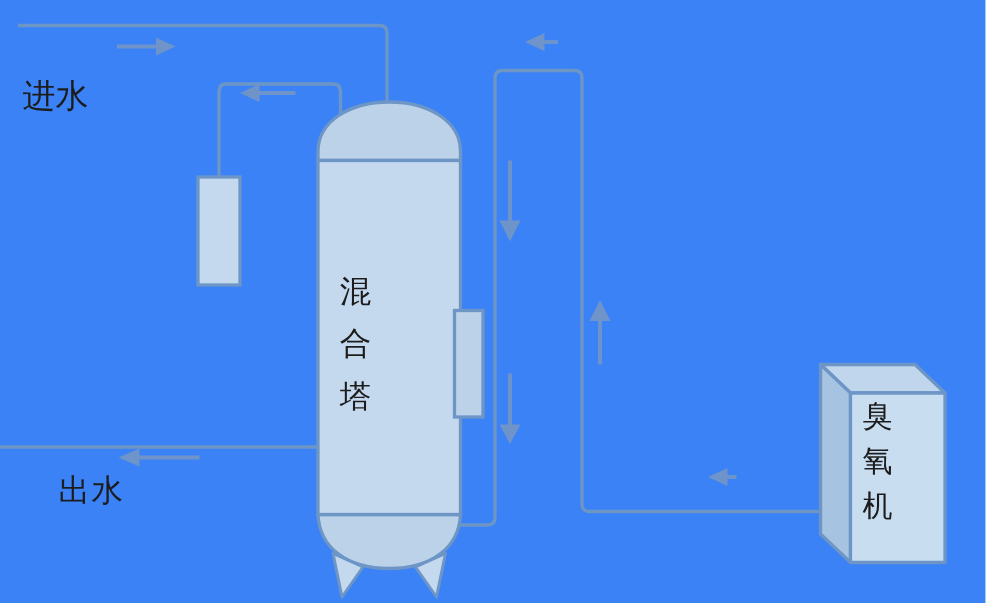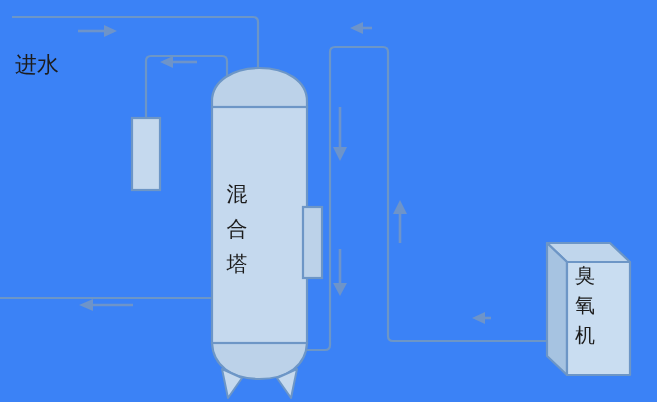--- a/index.html
+++ b/index.html
@@ -44,21 +44,21 @@
   .label-outlet   { left: 39px;  top: 315px; font-size: 21px; letter-spacing: 1px; }
   .vlabel {
     position: absolute;
     color: var(--text, #1c1c1c);
     width: 24px;
     text-align: center;
     word-break: break-all;
     white-space: normal;
   }
   .label-tower { left: 225px; top: 177px; font-size: 21px; line-height: 35px; }
-  .label-ozone { left: 573px; top: 262px; font-size: 20px; line-height: 30px; font-family: Liberation Mono, monospace; }
+  .label-ozone { left: 573px; top: 262px; font-size: 20px; line-height: 30px; }
 </style>
 </head>
 <body>
 
 <div class="canvas">
 
   <svg width="657" height="402" viewBox="0 0 657 402">
 
     <path class="pipe" d="M12,17 H253 Q258,17 258,22 V72"></path>
     <path class="pipe" d="M146,118 V61 Q146,56 151,56 H222 Q227,56 227,61 V80"></path>
@@ -109,14 +109,15 @@
       <polygon class="arrow-head" points="485,312 472,318 485,324"></polygon>
     </g>
     <g>
       <path class="arrow-shaft" d="M133,305 H92"></path>
       <polygon class="arrow-head" points="93,299 79,305 93,311"></polygon>
     </g>
   </svg>
 
   <div class="label label-inlet">进水</div>
   <div class="vlabel label-tower">混合塔</div>
+  <div class="label label-outlet">出水</div>
   <div class="vlabel label-ozone">臭氧机</div>
 </div>
 
 </body></html>

